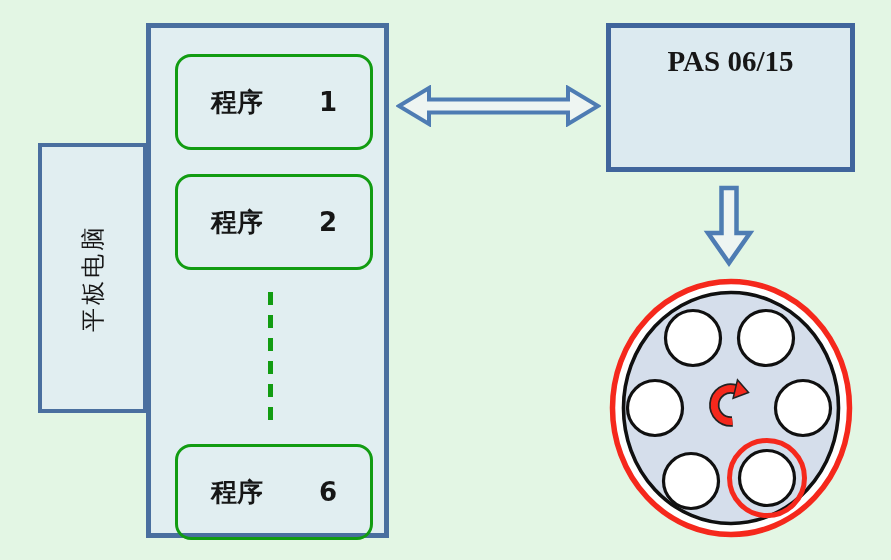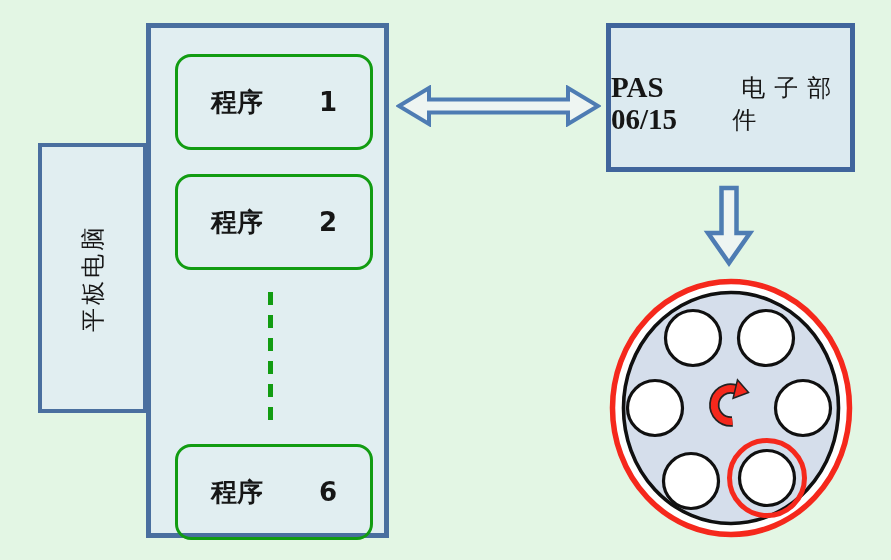--- a/index.html
+++ b/index.html
@@ -51,22 +51,22 @@
     text-align:center;
     font-family:"Liberation Serif","DejaVu Serif",serif;
     font-weight:bold;font-size:28px;
   }
   .wifi-arrow{left:396px;top:85px;}
 
   
   .controller{
     left:606px;top:23px;width:249px;height:149px;
     background:#dceaf0;border:5px solid #40659c;
-    display:flex;flex-direction:row;align-items:center;
-    padding-top:12px;gap:16px;
+    display:flex;flex-direction:column;align-items:center;
+    padding-top:18px;gap:16px;
   }
   .controller-title{
     font-family:"Liberation Serif","DejaVu Serif",serif;
     font-weight:bold;font-size:29px;line-height:1.1;
   }
   .controller-sub{font-size:24px;letter-spacing:9px;text-indent:9px;}
 
   .down-arrow{left:700px;top:177px;}
   .wheel{left:600px;top:272px;}
 </style>
@@ -94,21 +94,20 @@
       <span>6</span>
     </div>
   </div>
 
   <svg class="abs wifi-arrow" width="205" height="42" viewBox="0 0 205 42">
     <polygon points="3,21 33,3 33,14.5 172,14.5 172,3 202,21 172,39 172,27.5 33,27.5 33,39" fill="#eef5f2" stroke="#4e7cb3" stroke-width="4" stroke-linejoin="miter"></polygon>
   </svg>
 
   <div class="abs controller">
     <div class="controller-title">PAS 06/15</div>
-    <div class="controller-sub">电子部件</div>
   </div>
 
   <svg class="abs down-arrow" width="58" height="92" viewBox="0 0 58 92">
     <polygon points="21.5,11 36.5,11 36.5,56 50,56 29,86 8,56 21.5,56" fill="#eef5f2" stroke="#4e7cb3" stroke-width="4.5" stroke-linejoin="miter"></polygon>
   </svg>
 
   <svg class="abs wheel" width="262" height="272" viewBox="0 0 262 272">
     <ellipse cx="131" cy="136" rx="118.5" ry="126.5" fill="#ffffff" stroke="#f5281c" stroke-width="5.5"></ellipse>
     <ellipse cx="131" cy="136" rx="107.5" ry="115.5" fill="#d5deeb" stroke="#101010" stroke-width="3.6"></ellipse>
     <g fill="#ffffff" stroke="#101010" stroke-width="3.2">

